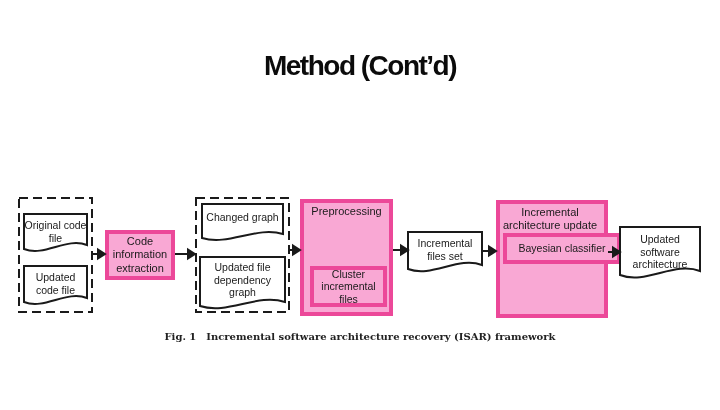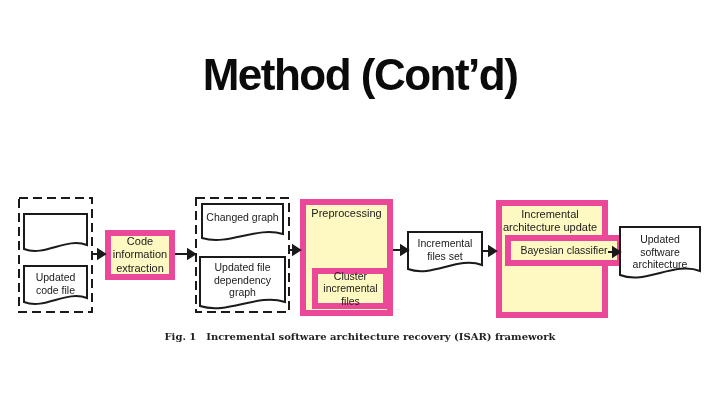--- a/index.html
+++ b/index.html
@@ -1,22 +1,22 @@
 <!DOCTYPE html>
 <html><head>
 <meta charset="utf-8">
 <style>
   html,body{margin:0;padding:0;background:#fff;}
   .slide{position:relative;width:720px;height:410px;background:#ffffff;overflow:hidden;
          font-family:"Liberation Sans",sans-serif;color:#1a1a1a;}
   .title{position:absolute;top:50px;left:0;width:720px;text-align:center;
-         font-size:44px;font-weight:bold;letter-spacing:-1.5px;color:#0b0b0b;line-height:1.15;}
+         font-size:28px;font-weight:bold;letter-spacing:-1.5px;color:#0b0b0b;line-height:1.15;}
   .layer{position:absolute;left:0;top:0;width:720px;height:410px;}
   svg.layer{pointer-events:none;}
-  .box{position:absolute;box-sizing:border-box;border:6px solid #ec4899;background:#fef9c3;}
+  .box{position:absolute;box-sizing:border-box;border:4px solid #ec4899;background:#f9a8d4;}
   .flexc{display:flex;align-items:center;justify-content:center;text-align:center;}
   .small{font-size:10.5px;line-height:1.18;}
   .mid{font-size:11px;line-height:1.22;}
   .doctext{position:absolute;text-align:center;font-size:10.5px;line-height:1.2;z-index:5;}
   .grouplabel{text-align:center;font-size:11px;line-height:1.2;padding-top:2px;}
   .caption{position:absolute;top:331px;left:0;width:720px;text-align:center;
            font-family:"DejaVu Serif",serif;font-weight:bold;font-size:10px;color:#222;}
   .caption .pre{margin-right:10px;}
 </style>
 </head>
@@ -77,20 +77,21 @@
         <line x1="482" y1="251" x2="490" y2="251"></line>
           <polygon points="496,251 489,246.5 489,255.5"></polygon>
       </g>
       <g>
         <line x1="608" y1="252" x2="614" y2="252"></line>
           <polygon points="620,252 613,247.5 613,256.5"></polygon>
       </g>
     </g>
   </svg>
 
+  <div class="doctext" style="left:24px;top:219px;width:63px;">Original code file</div>
   <div class="doctext" style="left:24px;top:271px;width:63px;">Updated code file</div>
   <div class="doctext" style="left:202px;top:211px;width:81px;">Changed graph</div>
   <div class="doctext" style="left:200px;top:261px;width:85px;">Updated file dependency graph</div>
   <div class="doctext" style="left:408px;top:237px;width:74px;">Incremental files set</div>
   <div class="doctext" style="left:620px;top:233px;width:80px;">Updated software architecture</div>
 
   <div class="caption">
     <span class="pre">Fig. 1</span><span>Incremental software architecture recovery (ISAR) framework</span>
   </div>
 

